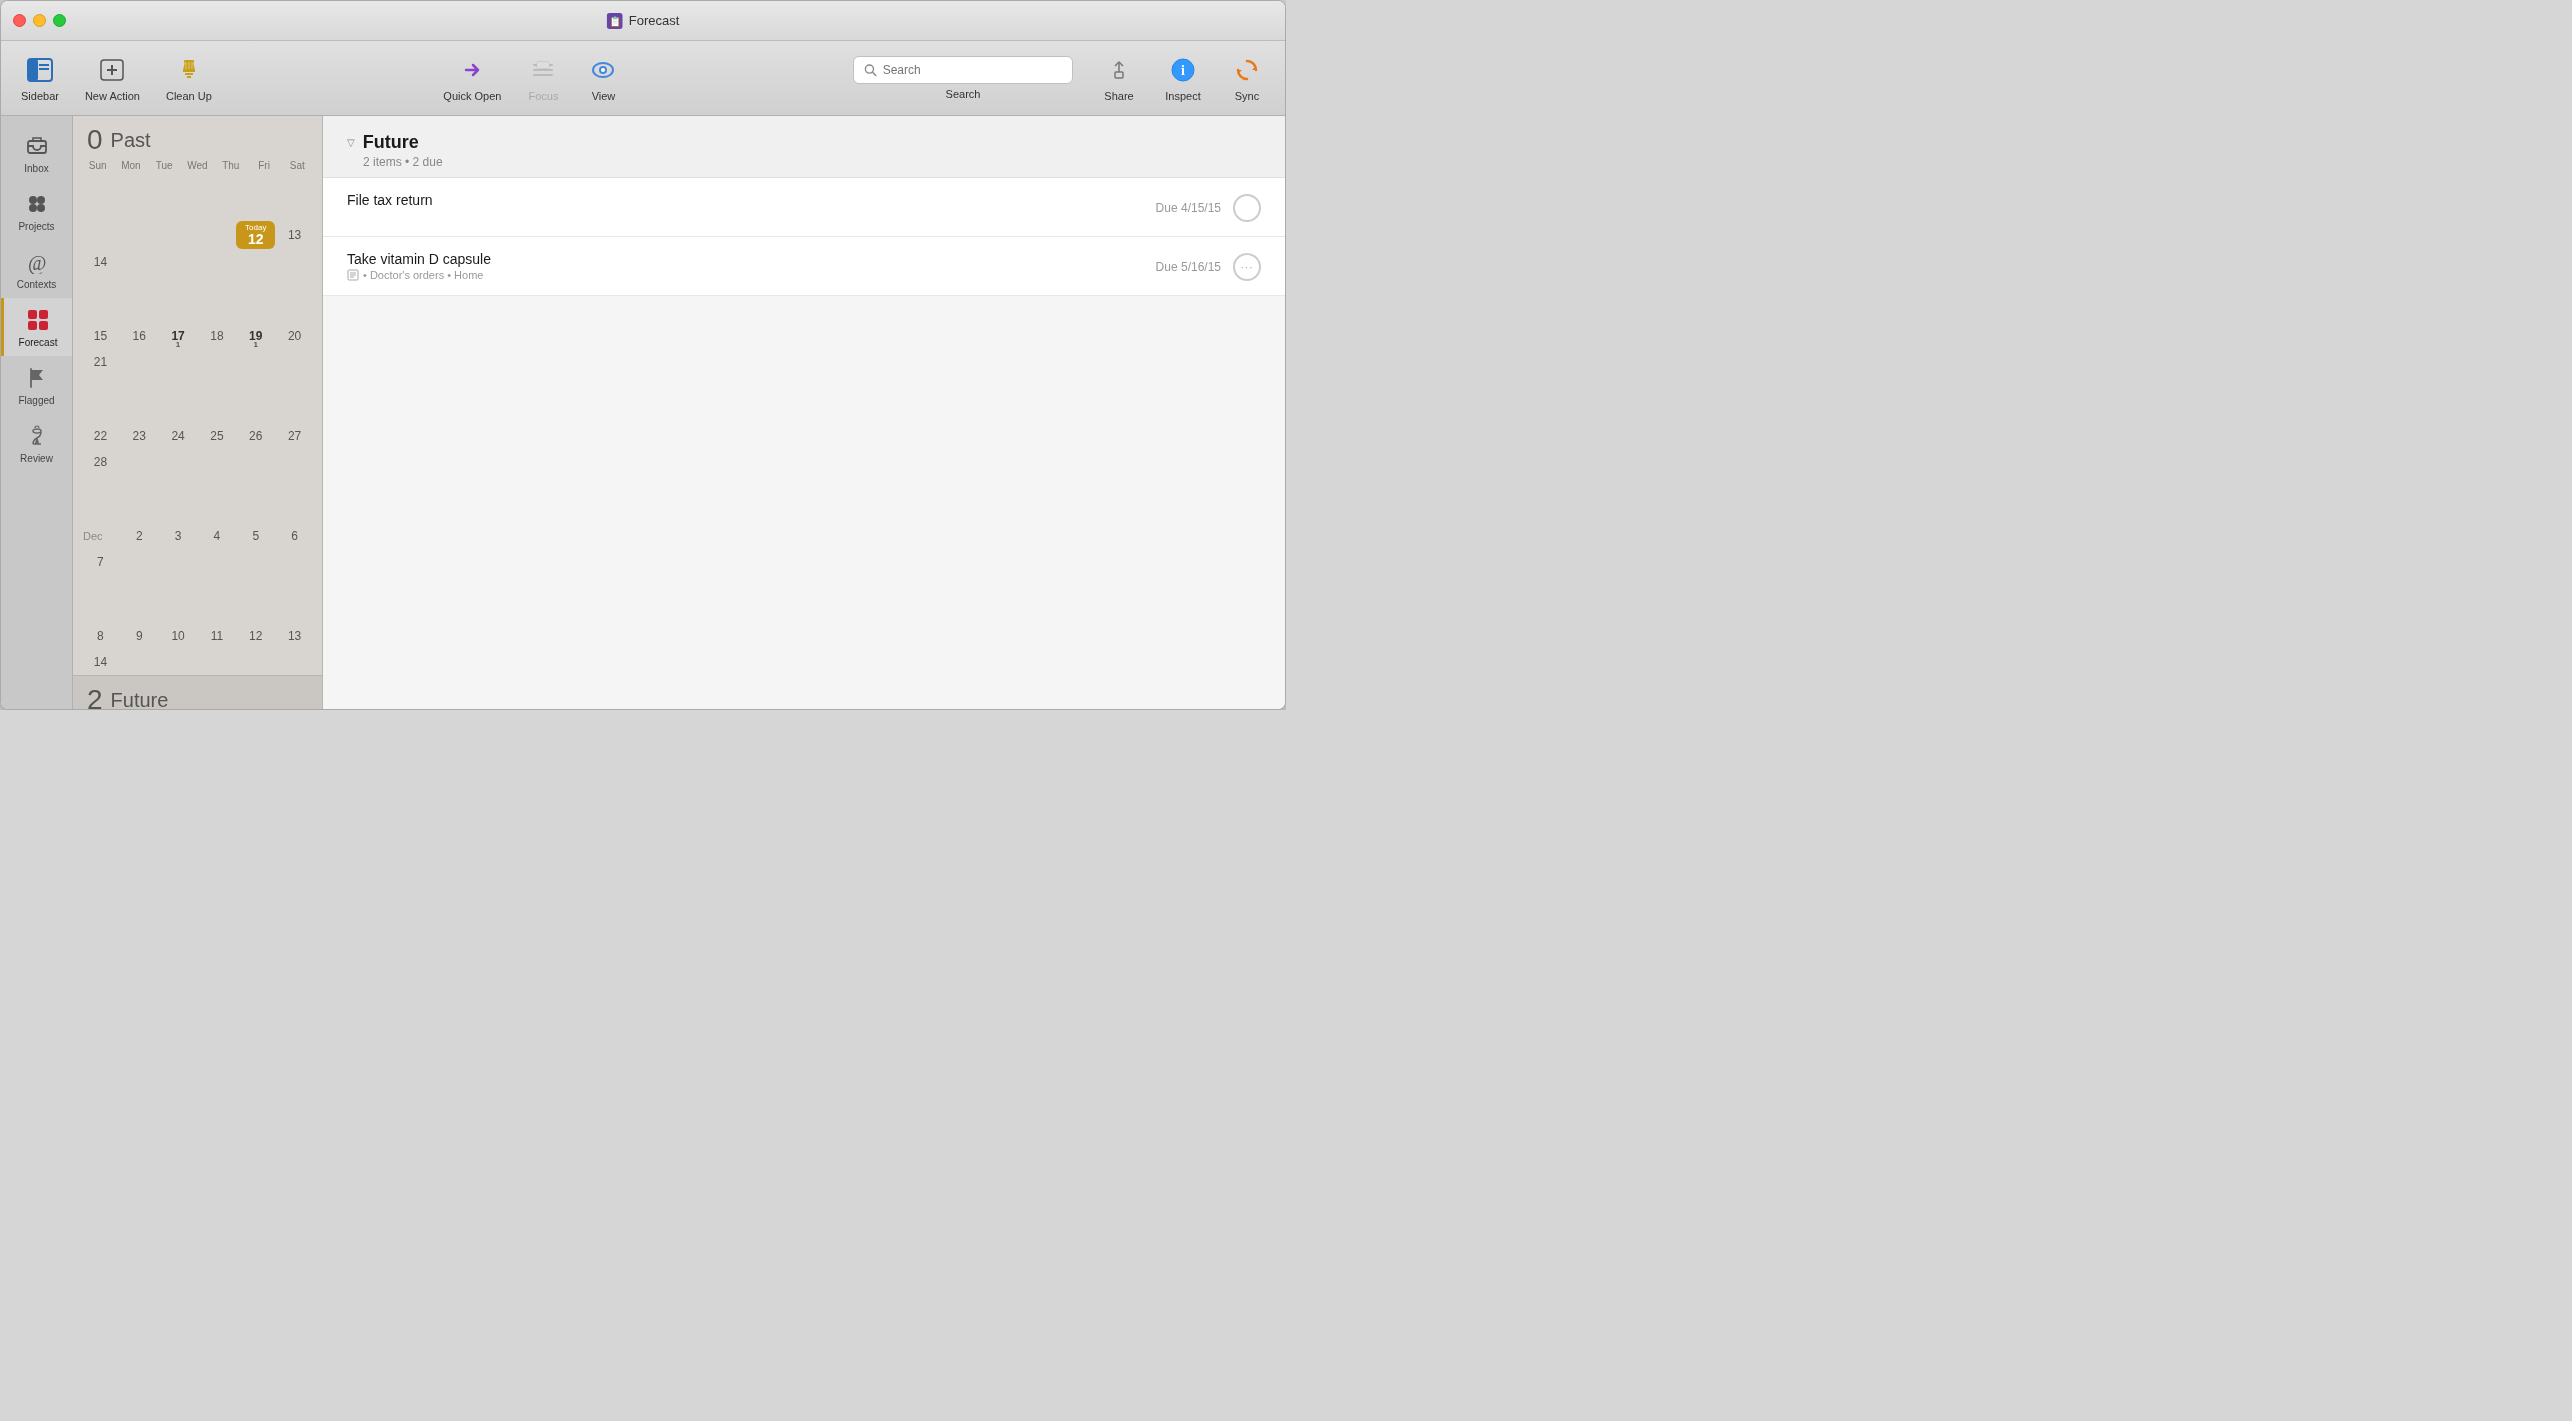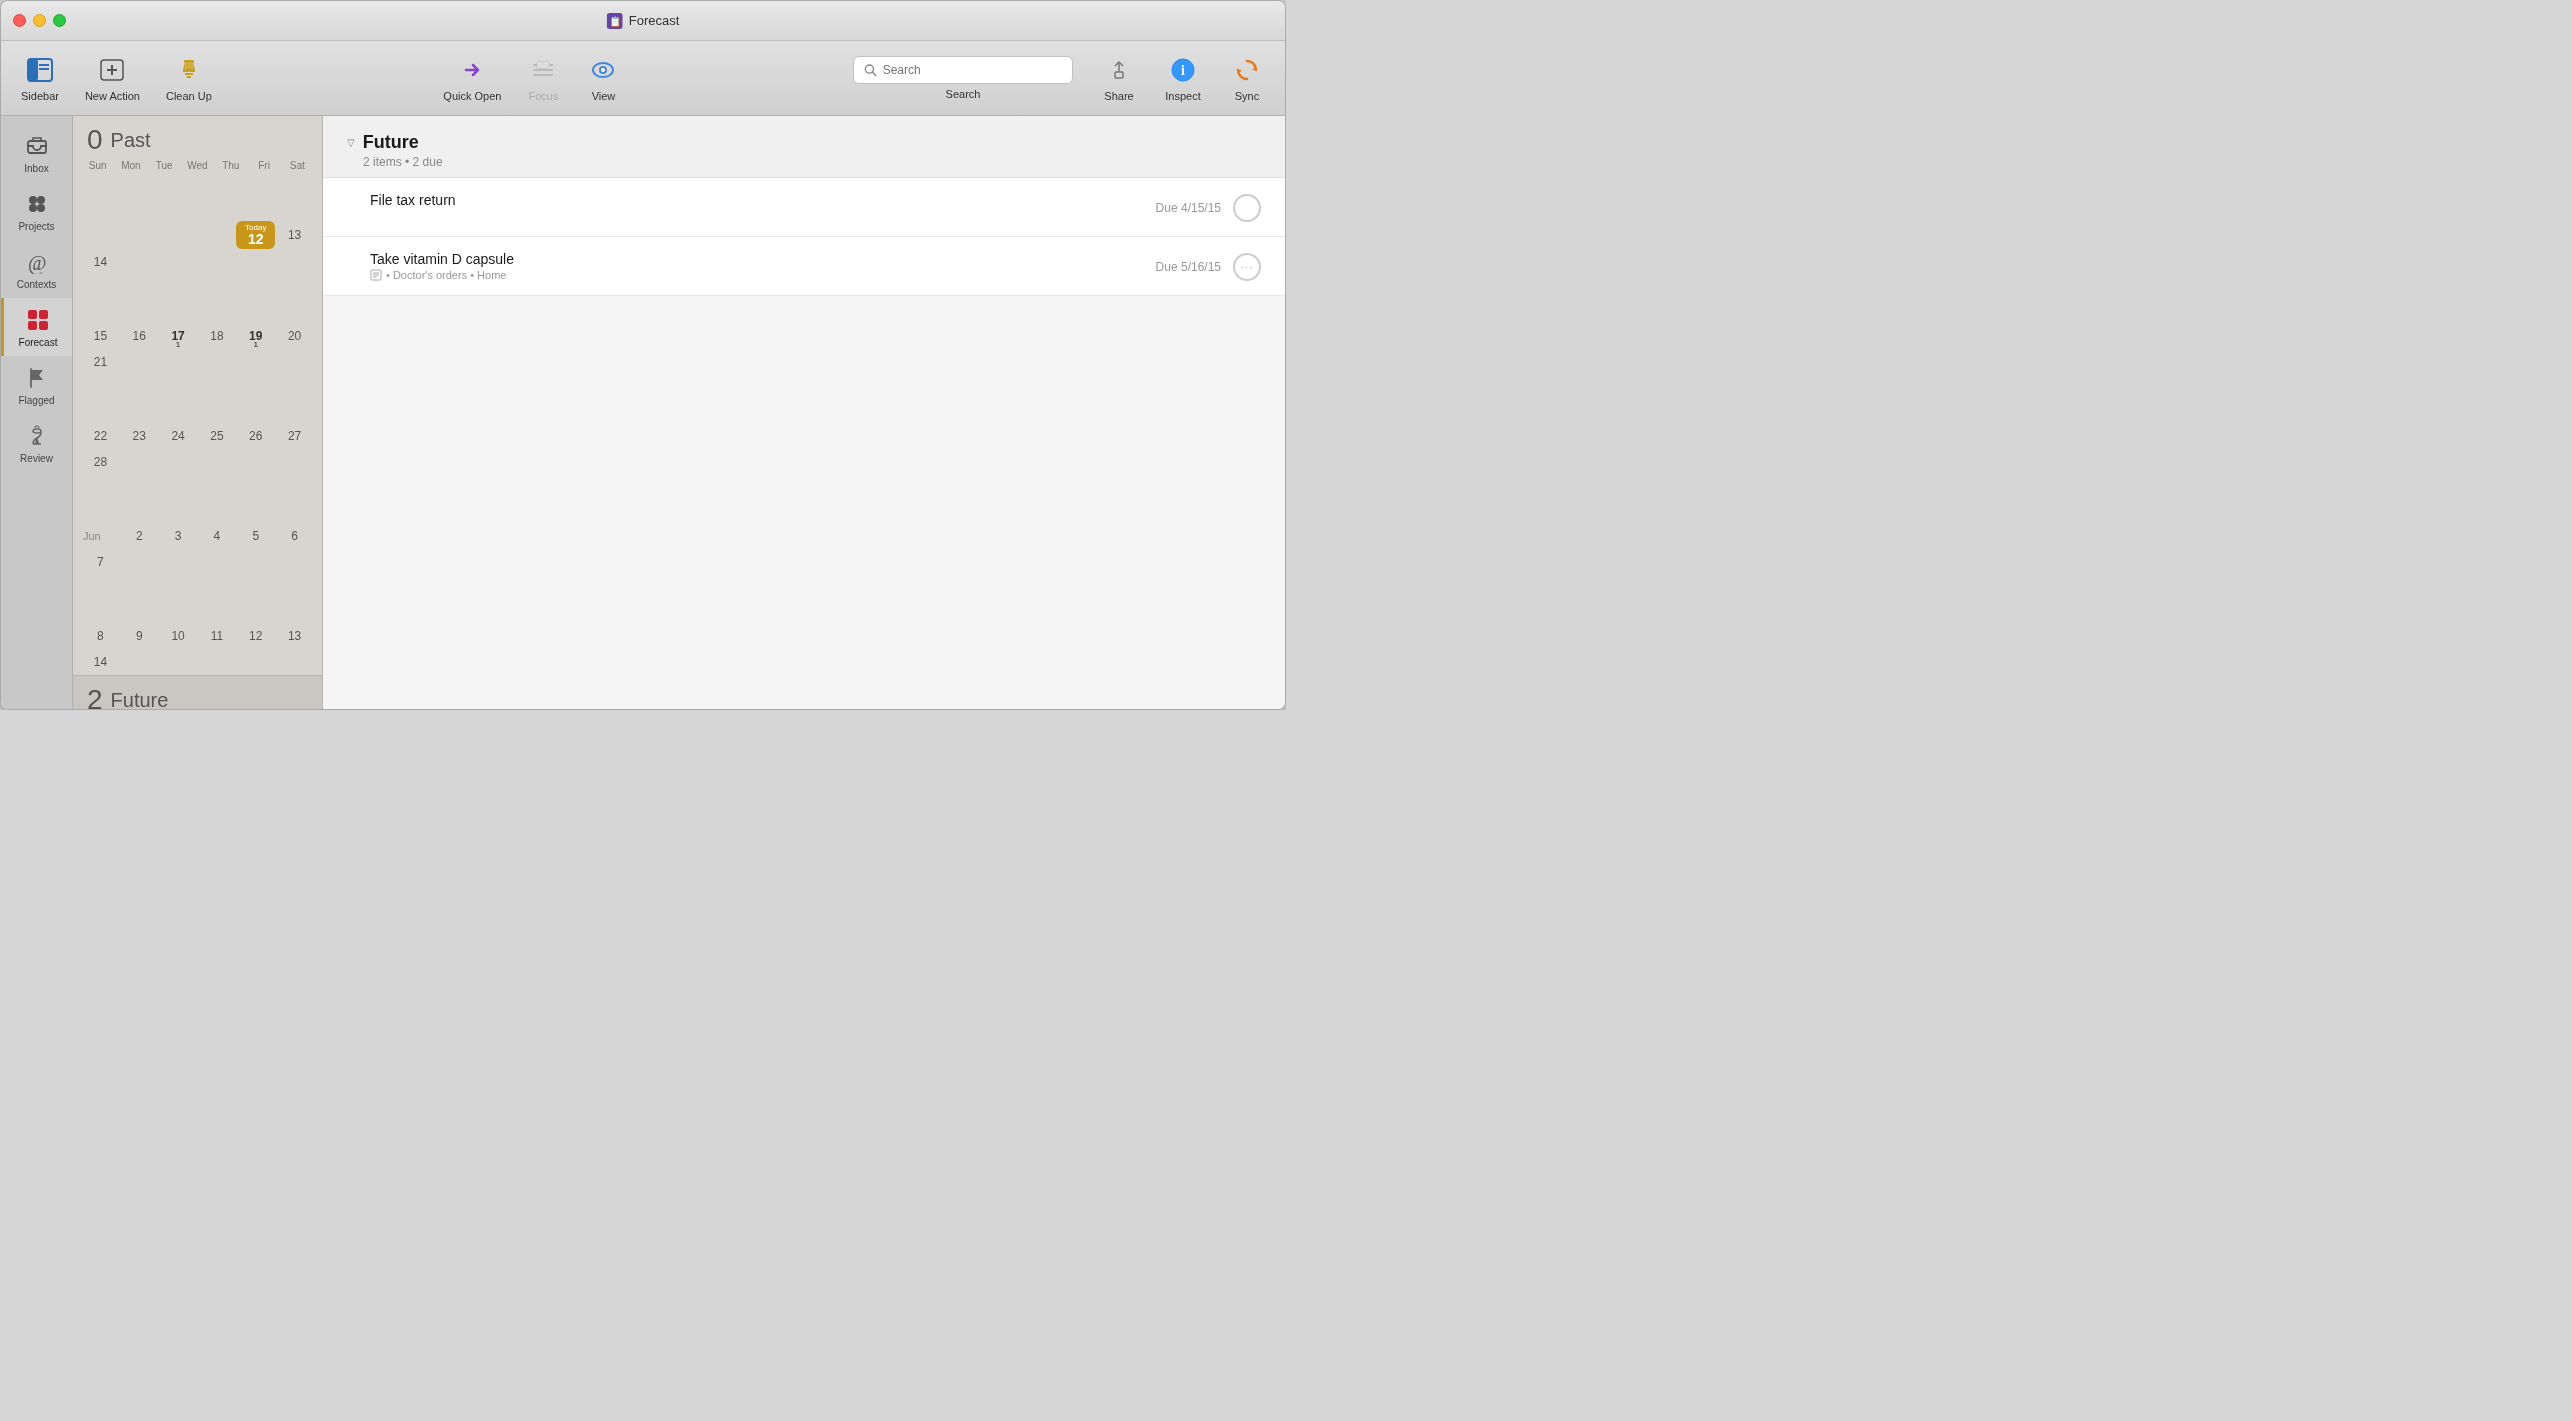--- a/index.html
+++ b/index.html
@@ -323,21 +323,21 @@
     }
     .task-row {
       display: flex;
       align-items: flex-start;
       padding: 14px 24px;
       border-bottom: 1px solid #e8e8e8;
       background: white;
       cursor: pointer;
       position: relative;
     }
-    .task-content { flex: 1; margin-left: 23px; }
+    .task-content { flex: 1; }
     .task-title {
       font-size: 14px;
       color: #1a1a1a;
       font-weight: 400;
       margin-bottom: 2px;
     }
     .task-meta {
       font-size: 11px;
       color: #999;
       display: flex;
@@ -672,21 +672,21 @@
             <div class="cal-cell">22</div>
             <div class="cal-cell">23</div>
             <div class="cal-cell">24</div>
             <div class="cal-cell">25</div>
             <div class="cal-cell">26</div>
             <div class="cal-cell">27</div>
             <div class="cal-cell">28</div>
           </div>
 
           <div class="cal-week">
-            <div class="cal-cell month-label">Jun</div>
+            <div class="cal-cell month-label">Dec</div>
             <div class="cal-cell">2</div>
             <div class="cal-cell">3</div>
             <div class="cal-cell">4</div>
             <div class="cal-cell">5</div>
             <div class="cal-cell">6</div>
             <div class="cal-cell">7</div>
           </div>
 
           <div class="cal-week">
             <div class="cal-cell">8</div>

